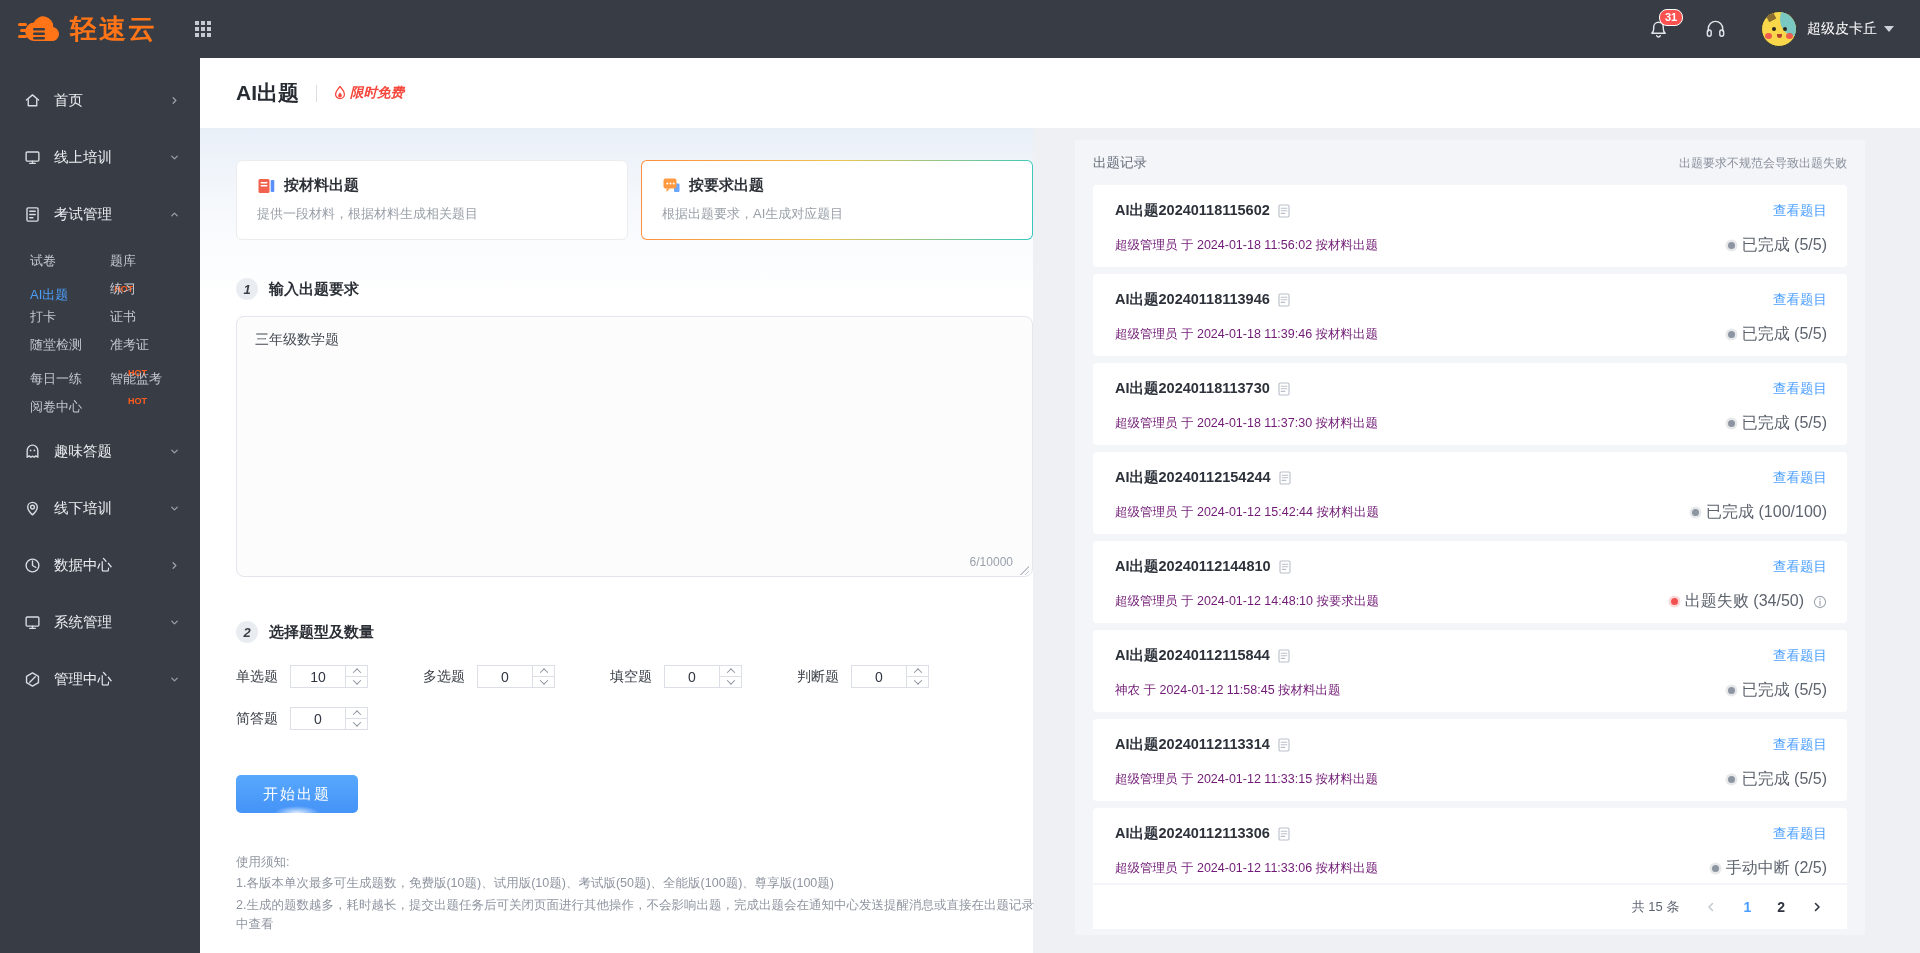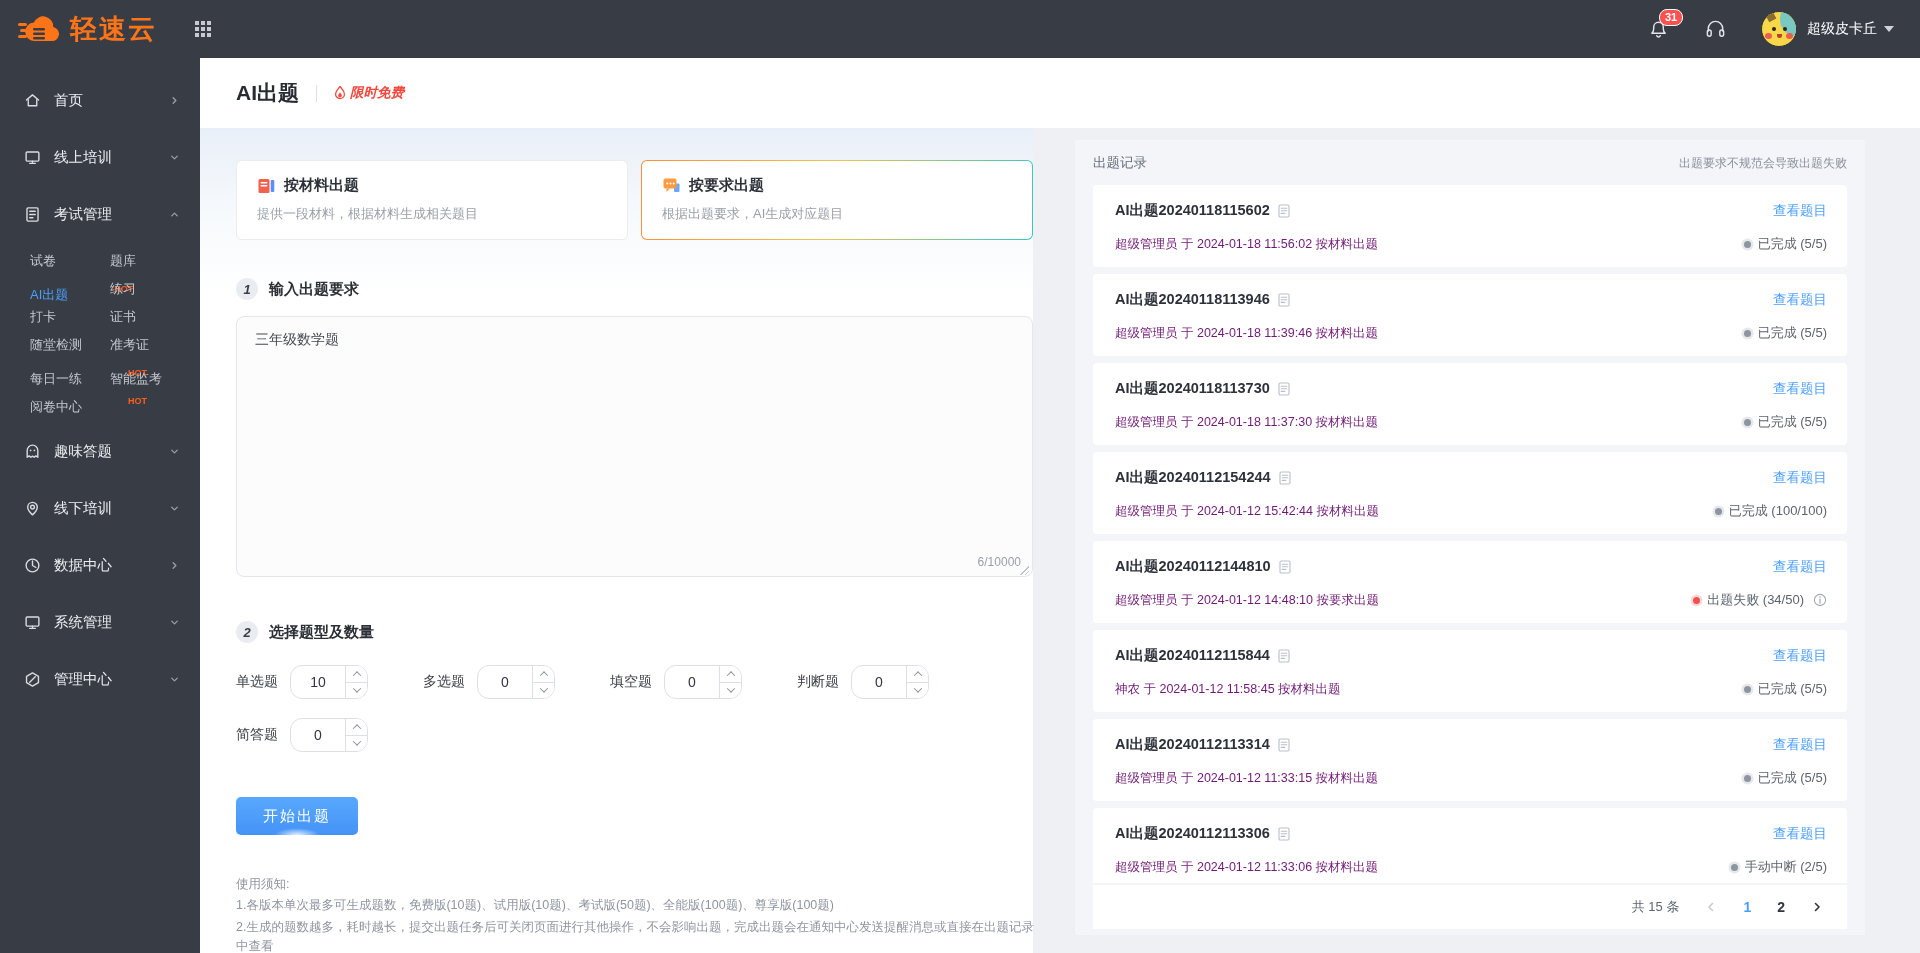--- a/index.html
+++ b/index.html
@@ -68,30 +68,30 @@
   .step { display:flex; align-items:center; gap:11px; margin-top:38px; }
   .step-num { width:22px; height:22px; border-radius:50%; background:#e9ecf1; color:#3a3f47;
     font-size:13px; font-style:italic; display:flex; align-items:center; justify-content:center; font-weight:700; }
   .step-title { font-size:15px; color:#2b2f36; font-weight:700; }
 
   
   .ta-wrap { position:relative; margin-top:16px; }
   .req-textarea { width:797px; height:261px; background:#fcfcfd; border:1px solid #e3e6ec; border-radius:8px;
     padding:14px 18px; font-size:14px; color:#454a52; resize:none; outline:none;
     font-family:"Liberation Sans","DejaVu Sans",sans-serif; }
-  .ta-count { position:absolute; right:12px; bottom:12px; font-size:12px; color:#9aa1ab; }
+  .ta-count { position:absolute; right:20px; bottom:12px; font-size:12px; color:#9aa1ab; }
   .ta-corner { position:absolute; right:4px; bottom:6px; width:10px; height:10px;
     background:linear-gradient(135deg,transparent 55%,#c0c4cc 55%,#c0c4cc 62%,transparent 62%,transparent 78%,#c0c4cc 78%,#c0c4cc 85%,transparent 85%); }
 
   
   .type-grid { margin-top:22px; }
   .type-row { display:flex; margin-bottom:19px; }
   .qt { display:flex; align-items:center; margin-right:55px; }
   .qt-label { font-size:14px; color:#3a3f47; margin-right:12px; }
-  .num-input { width:78px; height:34px; background:#fff; border:1px solid #dcdfe6; border-radius:12px;
+  .num-input { width:78px; height:23px; background:#fff; border:1px solid #dcdfe6; border-radius:0;
     display:flex; overflow:hidden; }
   .num-val { flex:1; display:flex; align-items:center; justify-content:center; font-size:14px; color:#303540; }
   .num-ctrl { width:22px; border-left:1px solid #dcdfe6; display:flex; flex-direction:column; }
   .num-btn { flex:1; display:flex; align-items:center; justify-content:center; cursor:pointer; background:#fff; }
   .num-btn.down { border-top:1px solid #dcdfe6; }
   .ar { width:6px; height:6px; border-left:1.4px solid #8a919c; border-top:1.4px solid #8a919c; }
   .ar.up { transform:rotate(45deg) translate(1px,1px); }
   .ar.dn { transform:rotate(-135deg) translate(1px,1px); }
 
   
@@ -112,21 +112,21 @@
   .rec-title { font-size:13.5px; color:#666e7a; }
   .rec-warn { font-size:12px; color:#8b919d; }
   .rec-list { flex:1; overflow:hidden; position:relative; }
   .rec-card { background:#fff; border-radius:4px; height:82px; padding:16px 20px 0 22px; margin-bottom:7px;text-align:right; }
   .rec-row1 { display:flex; align-items:center; }
   .rec-name { font-size:14.5px; color:#2c313a; font-weight:700; }
   .doc-ic { margin-left:8px; display:flex; }
   .rec-link { margin-left:auto; color:#4a9eff; font-size:13.5px; cursor:pointer; }
   .rec-row2 { display:flex; align-items:center; margin-top:15px; }
   .rec-meta { font-size:12.5px; color:#701a75; }
-  .rec-status { margin-left:auto; display:flex; align-items:center; gap:7px; font-size:13px; color:#5d646e; }
+  .rec-status { margin-left:auto; display:flex; align-items:center; gap:7px; font-size:16px; color:#5d646e; }
   .dot { width:7px; height:7px; border-radius:50%; background:#8c95a1; box-shadow:0 0 0 2.5px rgba(140,149,161,.22); }
   .dot.failed { background:#f25050; box-shadow:0 0 0 2.5px rgba(242,80,80,.22); }
   .info-ic { display:flex; margin-left:2px; }
   .rec-pager { height:44px; background:#fff; display:flex; align-items:center; justify-content:flex-end;
     gap:26px; padding:0 24px; margin-top:2px; }
   .pg-total { font-size:13px; color:#5f6673; }
   .pg-arrow { display:flex; cursor:pointer; }
   .pg-num { font-size:14px; font-weight:700; color:#303540; cursor:pointer; }
   .pg-num.current { color:#4a9eff; }
 </style>

